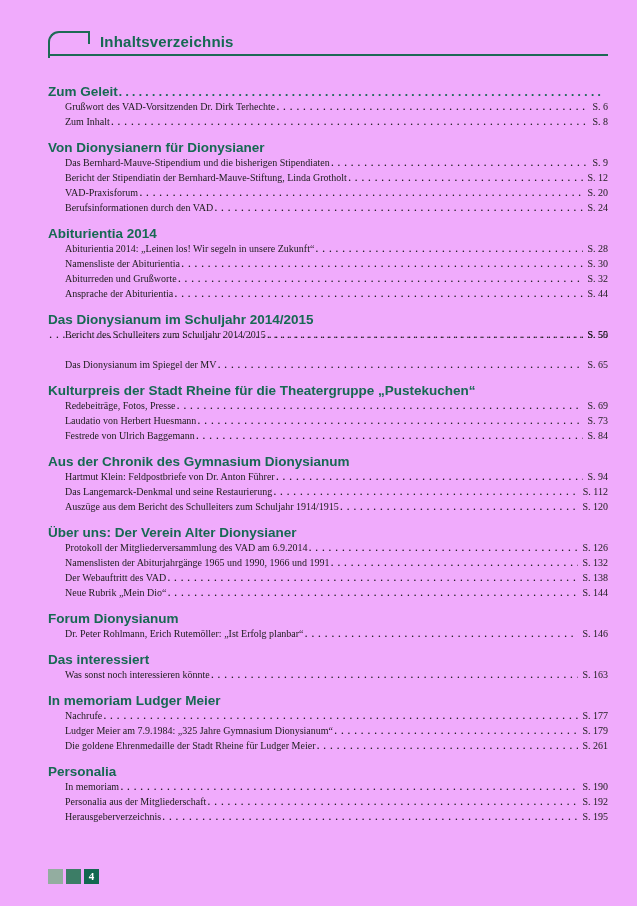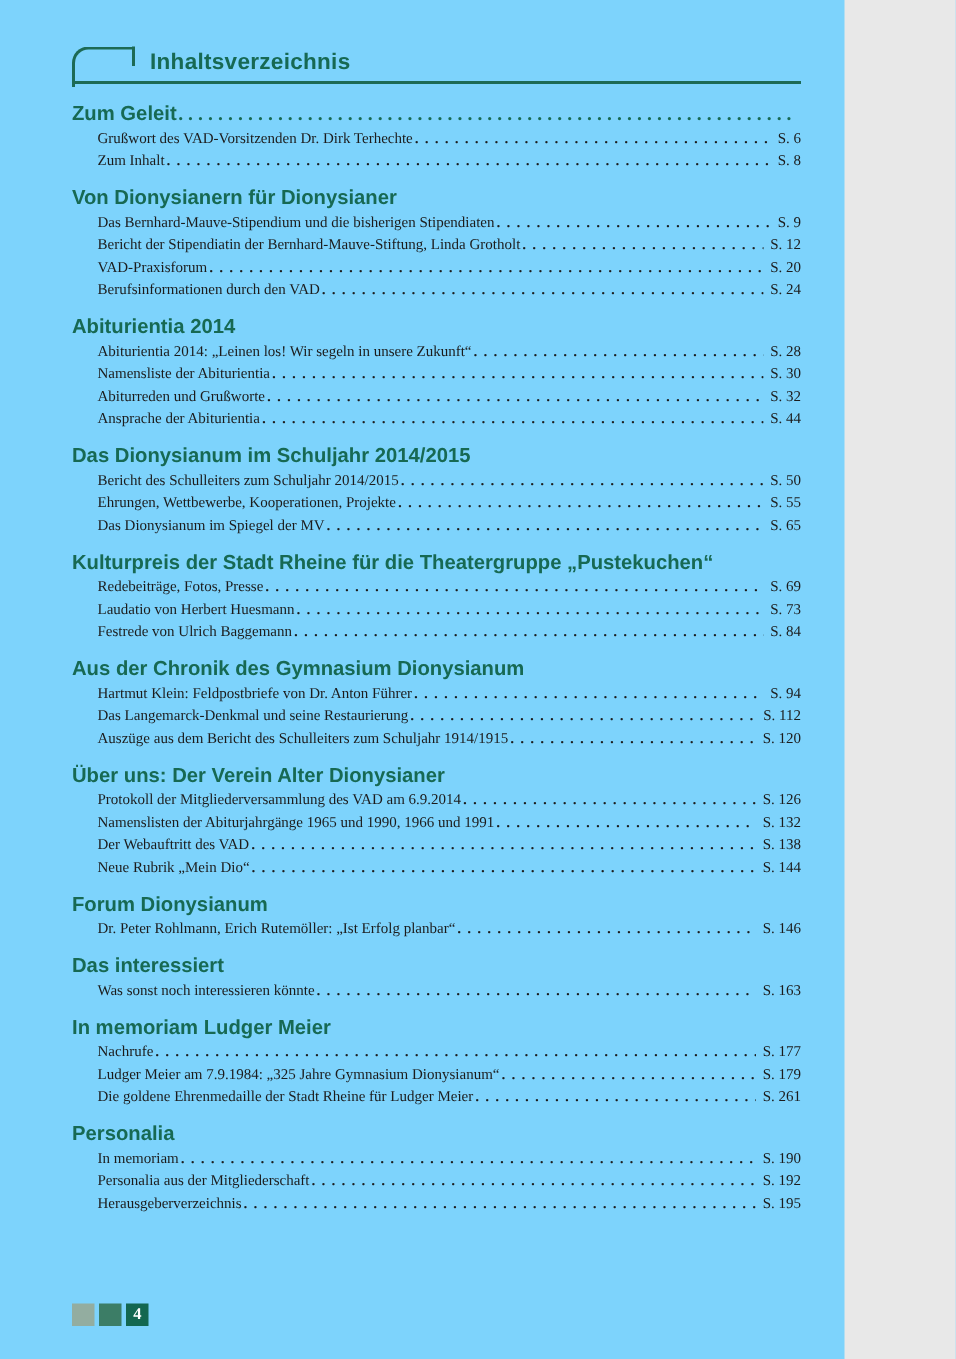--- a/index.html
+++ b/index.html
@@ -3,22 +3,22 @@
 <meta charset="utf-8">
 <style>
   :root{
     --green:#176953;
     --green-rule:#1d6a55;
     --ink:#1c1c1c;
   }
   html,body{margin:0;padding:0;background:#e8e8e8;}
   .page{
     position:relative;
-    width:563px;height:906px;
-    background:#7dd3fc;
+    width:637px;height:906px;
+    background:#f0abfc;
     overflow:hidden;
     font-family:"Liberation Serif", serif;
     color:var(--ink);
   }
   
   .header-rule{
     position:absolute;left:48px;right:29px;top:54px;
     border-top:2px solid var(--green-rule);
   }
   .tab-shape{
@@ -50,21 +50,21 @@
     display:flex;align-items:baseline;
     height:15px;line-height:15px;
     font-size:10px;
   }
   .heading-row{
     font-family:"Liberation Sans", sans-serif;
     font-weight:bold;font-size:13.5px;
     color:var(--green);
   }
   .entry-row .entry-label{padding-left:17px;}
-  .entry-label,.sec-title{white-space:nowrap;}
+  .entry-label,.sec-title{white-space:nowrap;margin-top:16px;}
   .leader{
     flex:1 1 auto;overflow:hidden;white-space:nowrap;
     margin:0 4px 0 1px;
   }
   .leader::after{
     content:"........................................................................................................................................................";
     letter-spacing:3.4px;
     font-family:"Liberation Serif", serif;
     font-weight:normal;font-size:13px;
   }
@@ -183,21 +183,20 @@
 
     </div>
 
   <div class="row entry-row">
     <span class="entry-label">Bericht des Schulleiters zum Schuljahr 2014/2015</span>
     <span class="leader"></span>
     <span class="entry-page">S. 50</span>
   </div>
 
   <div class="row entry-row">
-    <span class="entry-label">Ehrungen, Wettbewerbe, Kooperationen, Projekte</span>
     <span class="leader"></span>
     <span class="entry-page">S. 55</span>
   </div>
 
   <div class="row entry-row">
     <span class="entry-label">Das Dionysianum im Spiegel der MV</span>
     <span class="leader"></span>
     <span class="entry-page">S. 65</span>
   </div>
 </section>

